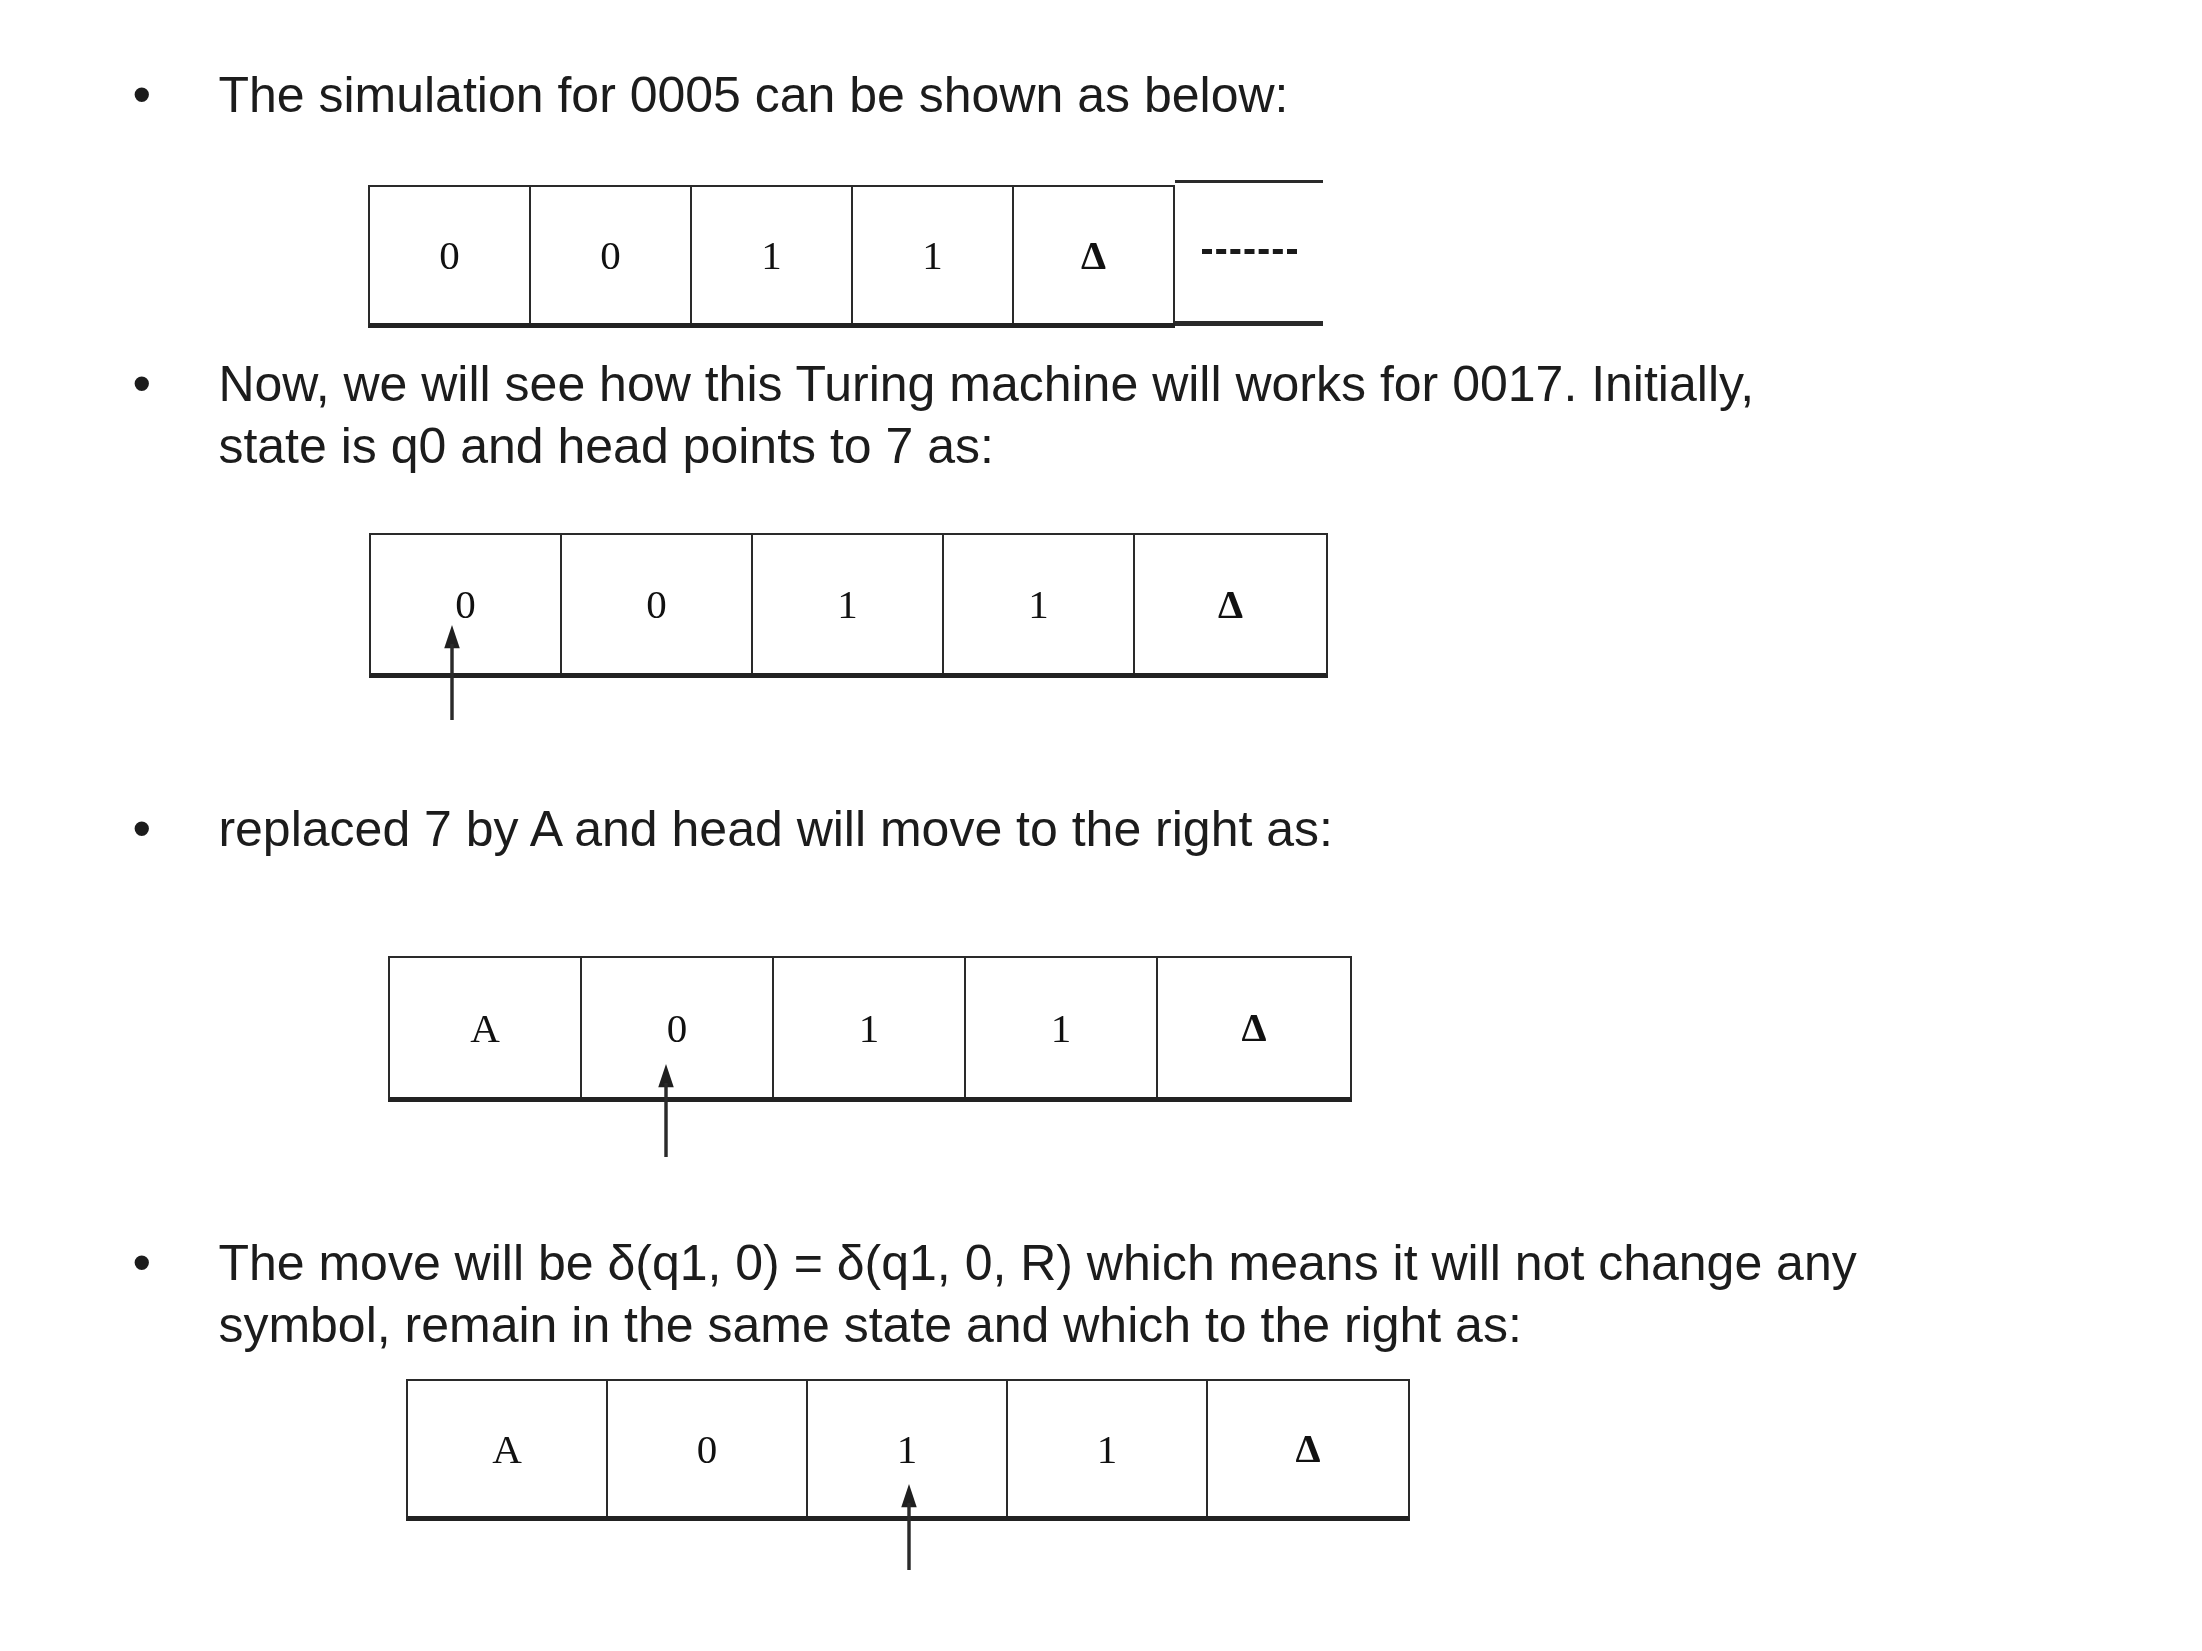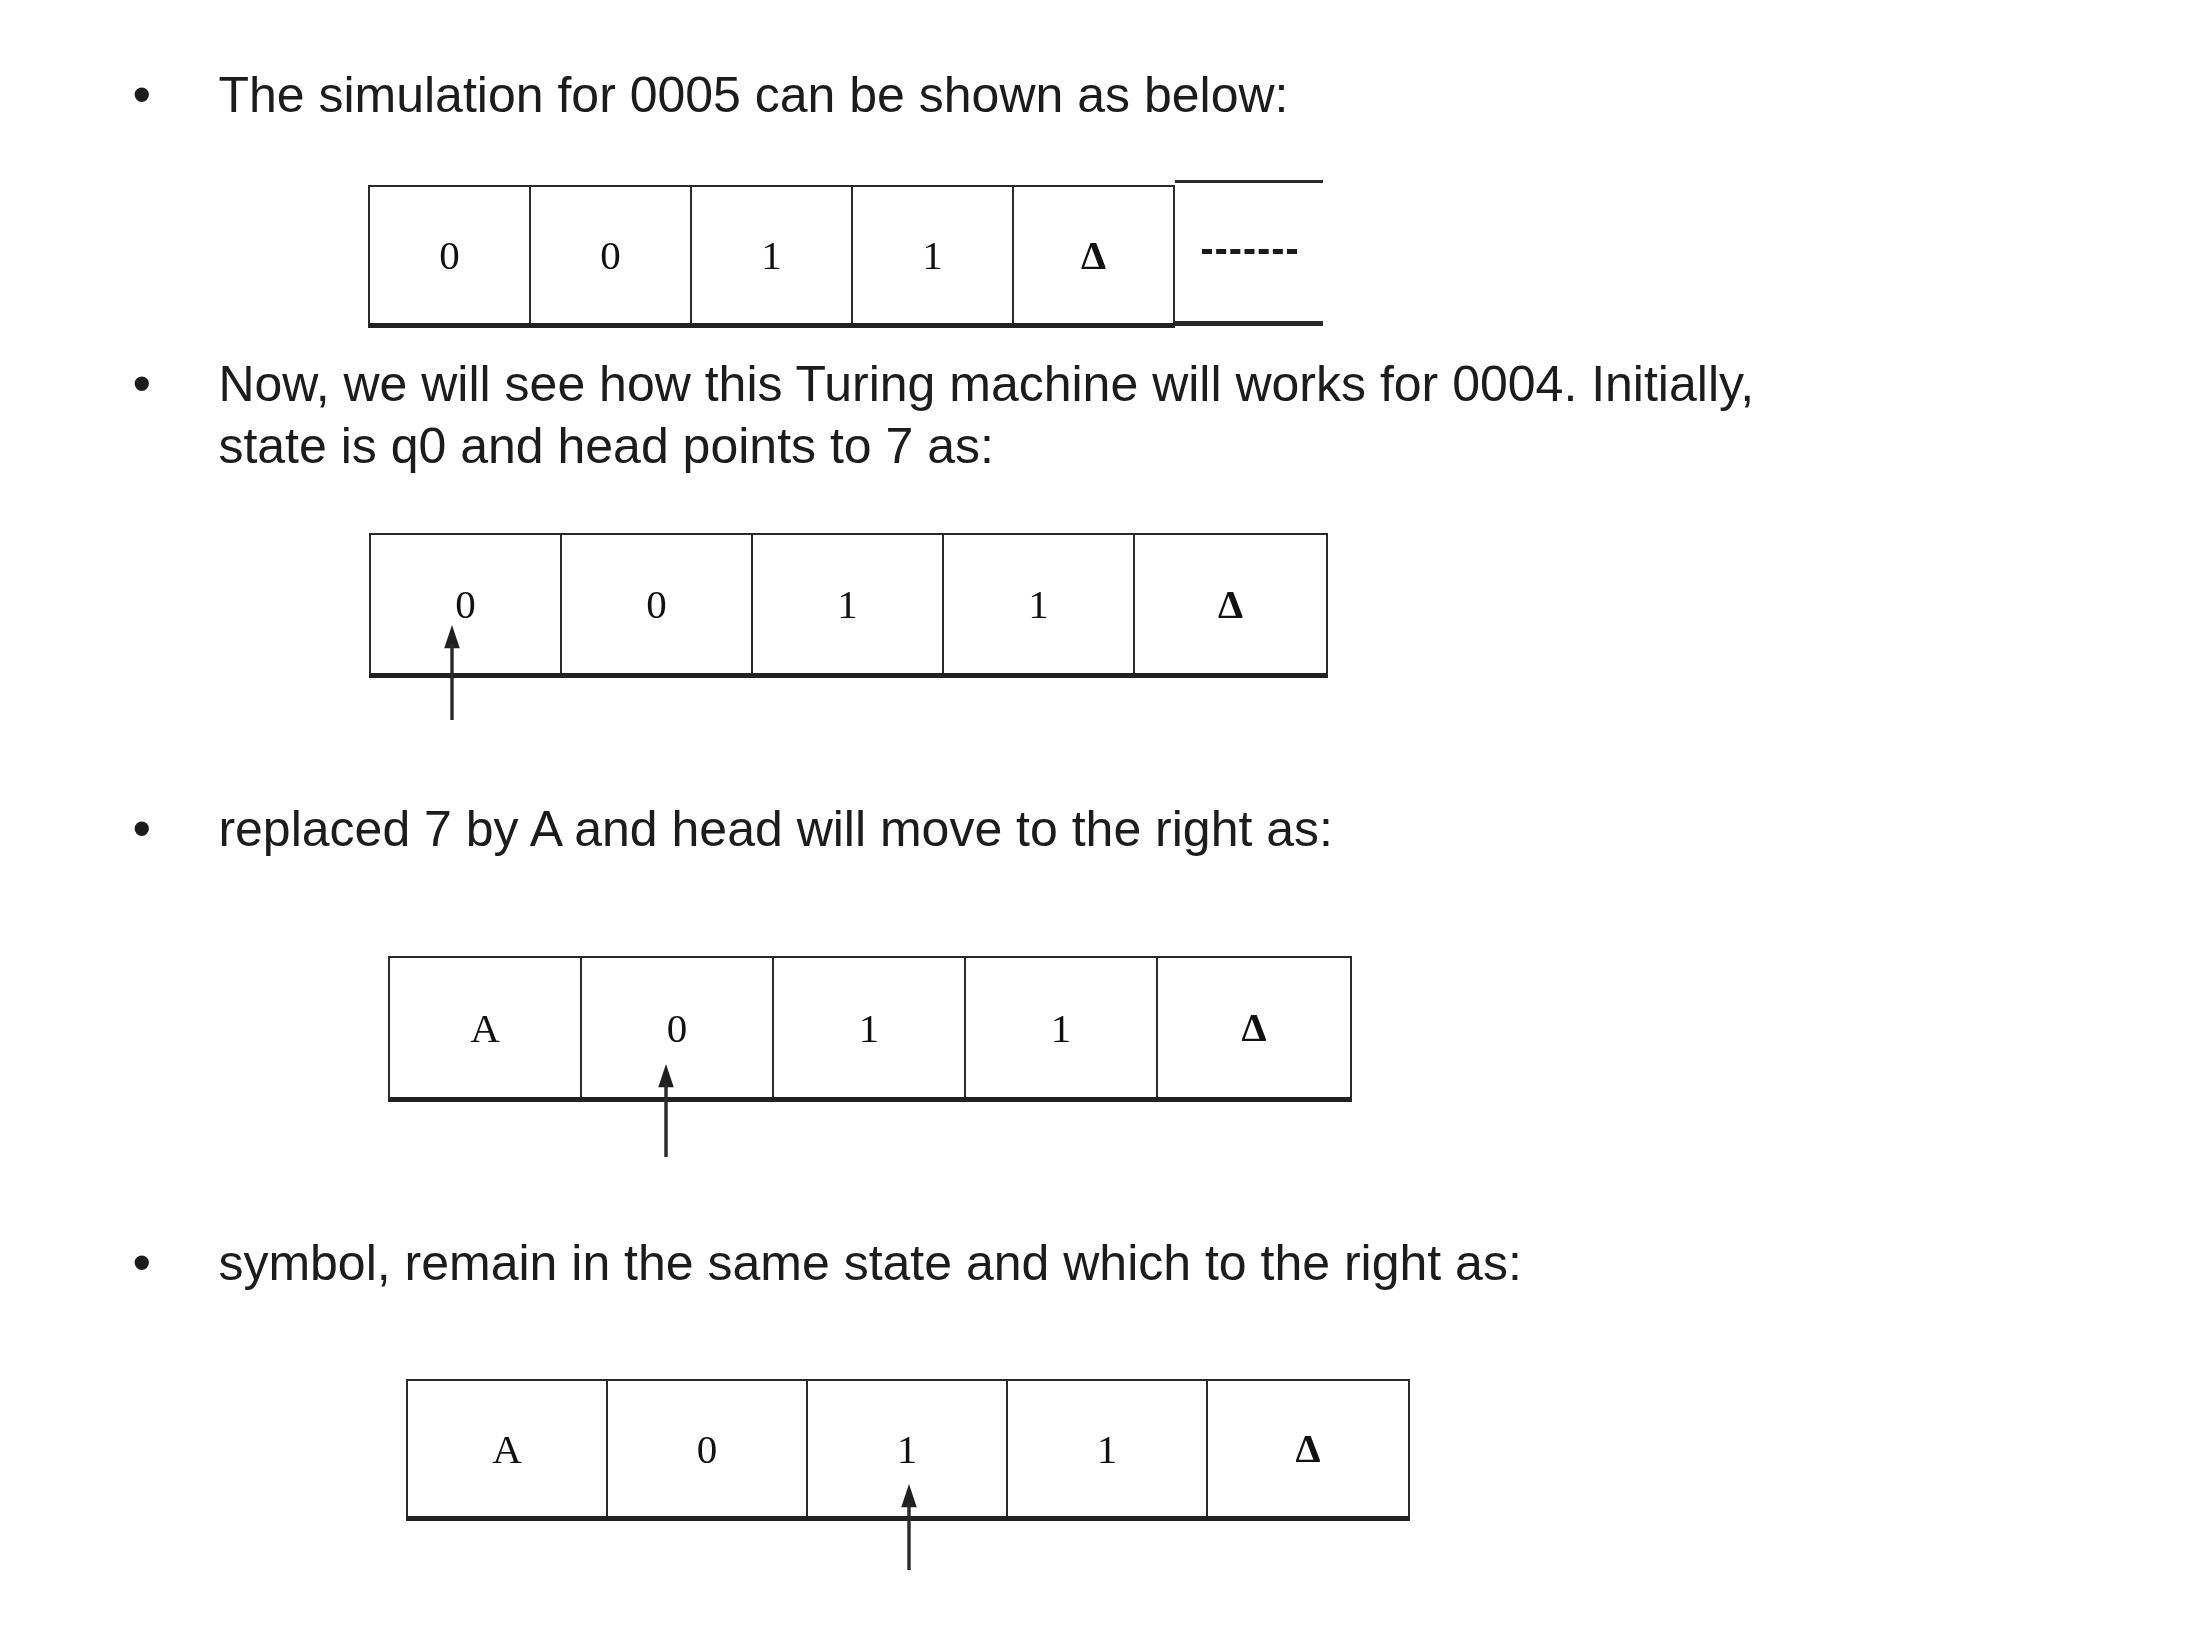--- a/index.html
+++ b/index.html
@@ -104,21 +104,21 @@
     <div class="cell">Δ</div>
   </div>
   <div class="open-cell">
     <div class="dash-line"></div>
   </div>
 </div>
 
 <div class="bullet" id="bullet-2">
   <span class="marker">•</span>
   <div class="lines">
-    <div>Now, we will see how this Turing machine will works for 0004. Initially,</div>
+    <div>Now, we will see how this Turing machine will works for 0017. Initially,</div>
     <div>state is q0 and head points to 7 as:</div>
   </div>
 </div>
 
 <div class="tape" id="tape-2">
   <div class="row">
     <div class="cell">0</div>
     <div class="cell">0</div>
     <div class="cell">1</div>
     <div class="cell">1</div>
@@ -147,20 +147,21 @@
   </div>
   <svg class="head-arrow" id="arrow-3" width="26" height="93" viewBox="0 0 30 108">
     <polygon points="15,0 24,27 6,27" fill="#1f1f1f"></polygon>
     <line x1="15" y1="22" x2="15" y2="108" stroke="#2a2a2a" stroke-width="4"></line>
   </svg>
 </div>
 
 <div class="bullet" id="bullet-4">
   <span class="marker">•</span>
   <div class="lines">
+    <div>The move will be δ(q1, 0) = δ(q1, 0, R) which means it will not change any</div>
     <div>symbol, remain in the same state and which to the right as:</div>
   </div>
 </div>
 
 <div class="tape" id="tape-4">
   <div class="row">
     <div class="cell">A</div>
     <div class="cell">0</div>
     <div class="cell">1</div>
     <div class="cell">1</div>

